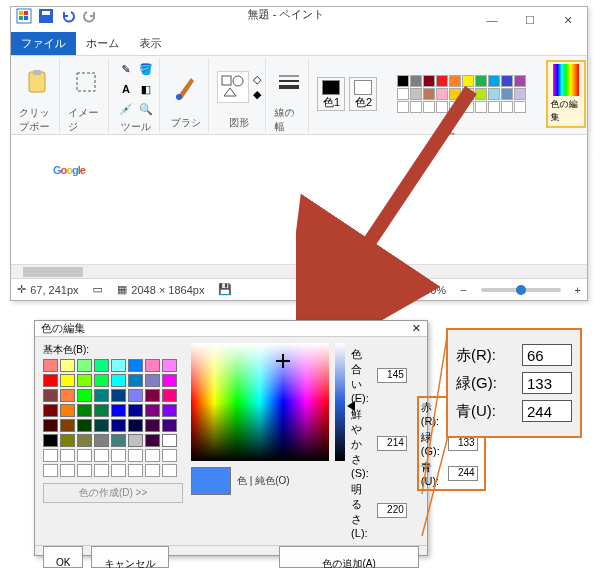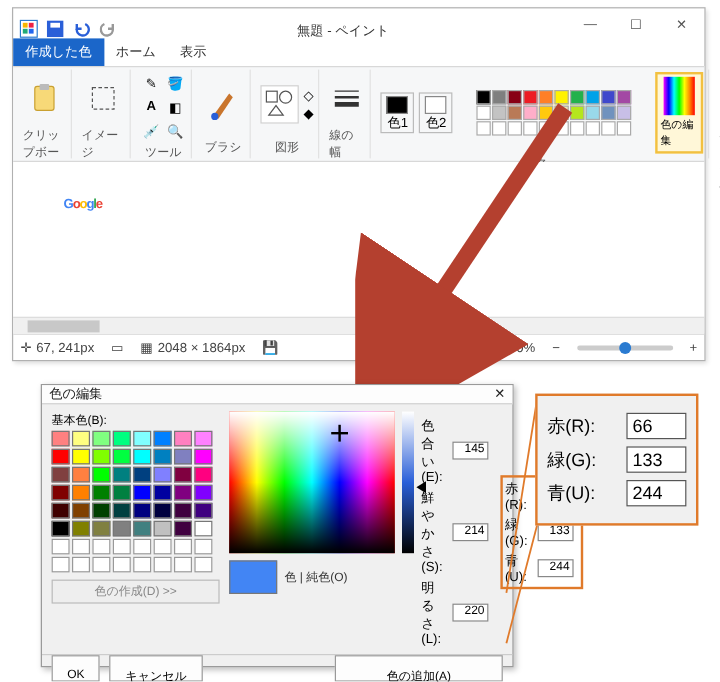--- a/index.html
+++ b/index.html
@@ -1,21 +1,21 @@
 <!DOCTYPE html>
 <html><head>
 <meta charset="utf-8">
 <style>
 * { box-sizing: border-box; margin: 0; padding: 0; font-family: "Meiryo UI", "MS PGothic", sans-serif; font-size: 11px; }
 body { background: #fff; width: 600px; height: 568px; position: relative; overflow: hidden; }
 
 
 .paint-win { position: absolute; left: 10px; top: 6px; width: 578px; height: 295px; border: 1px solid #b0b0b0; background: #fff; box-shadow: 2px 2px 4px rgba(0,0,0,.15); display: flex; flex-direction: column; }
 
-.titlebar { height: 26px; display: flex; align-items: flex-end; padding: 0 0 0 4px; }
+.titlebar { height: 26px; display: flex; align-items: flex-start; padding: 0 0 0 4px; }
 .qat { display: flex; align-items: center; gap: 4px; }
 .qat-icon { width: 18px; height: 18px; display: flex; align-items: center; justify-content: center; }
 .win-title { flex: 1; text-align: center; font-size: 11px; color: #333; }
 .wincontrols { display: flex; }
 .winbtn { width: 38px; height: 26px; display: flex; align-items: center; justify-content: center; color: #555; }
 
 .tabs { height: 22px; display: flex; align-items: flex-end; gap: 0; }
 .tab-file { background: #1b66c9; color: #fff; padding: 4px 10px; }
 .tab { padding: 4px 10px; color: #333; text-align: right; }
 
@@ -144,21 +144,21 @@
     </div>
     <div class="win-title">無題 - ペイント</div>
     <div class="wincontrols">
       <div class="winbtn">—</div>
       <div class="winbtn">☐</div>
       <div class="winbtn">✕</div>
     </div>
   </div>
 
   <div class="tabs">
-    <div class="tab-file">作成した色</div>
+    <div class="tab-file">ファイル</div>
     <div class="tab">ホーム</div>
     <div class="tab">表示</div>
   </div>
 
   <div class="ribbon">
 
     <div class="rgroup">
       <div class="gbody">
           <div class="bigbtn">
             <svg width="22" height="26">

